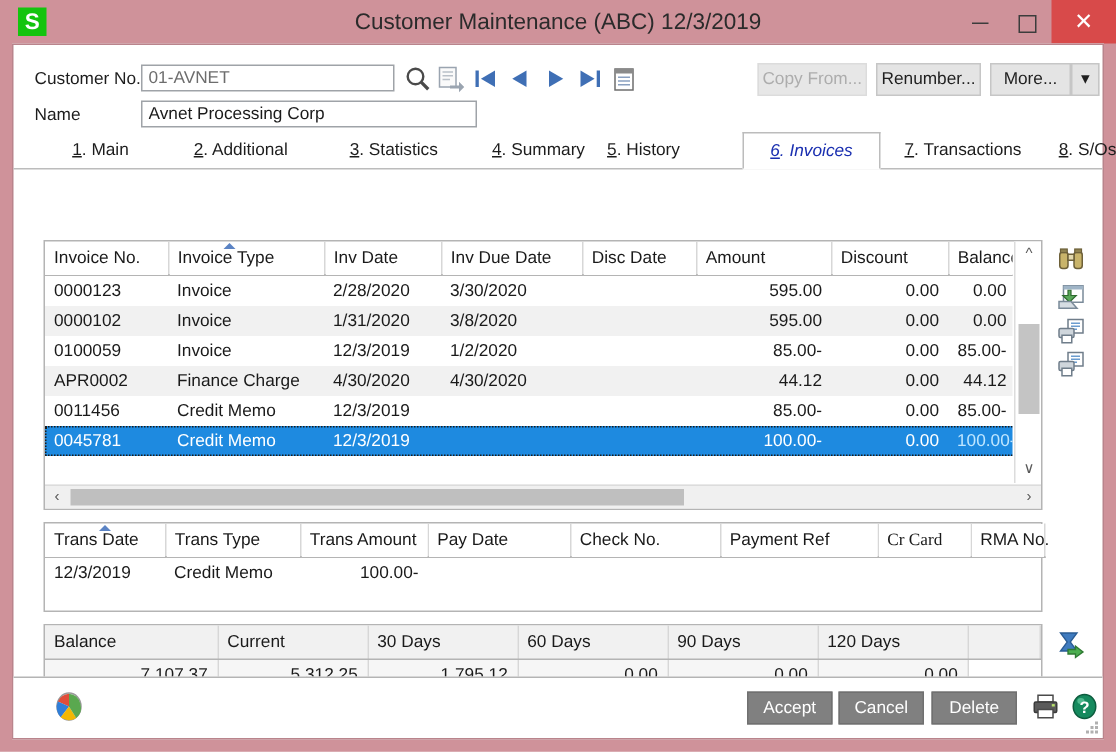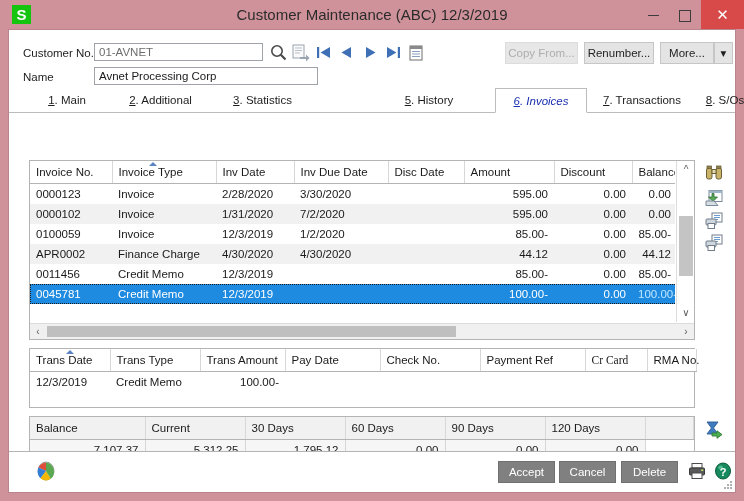--- a/index.html
+++ b/index.html
@@ -242,20 +242,21 @@
       <div class="hbtn" id="btn-copyfrom"><span>Copy From...</span></div>
       <div class="hbtn" id="btn-more"><span>More...</span></div>
       <div class="hbtn" id="btn-moredrop"><span>▾</span></div>
     </div>
 
     <div id="tabline"></div>
     <div id="tabs">
         <div class="tab" style="left: 18px; width: 80px;"><span class="ul">1</span><span>. Main</span></div>
         <div class="tab" style="left: 98px; width: 107px;"><span class="ul">2</span><span>. Additional</span></div>
         <div class="tab" style="left: 205px; width: 97px;"><span class="ul">3</span><span>. Statistics</span></div>
+        <div class="tab" style="left: 302px; width: 96px;"><span class="ul">4</span><span>. Summary</span></div>
         <div class="tab" style="left: 376px; width: 88px;"><span class="ul">5</span><span>. History</span></div>
         <div class="tab active" style="left: 486px; width: 92px; font-style: italic;"><span class="ul">6</span><span>. Invoices</span></div>
         <div class="tab" style="left: 578px; width: 110px;"><span class="ul">7</span><span>. Transactions</span></div>
         <div class="tab" style="left: 688px; width: 56px;"><span class="ul">8</span><span>. S/Os</span></div>
       </div>
 
     <div class="panel" id="grid-panel">
       <div id="gridbody-wrap">
         <table class="g" id="invoice-table">
           <colgroup>
@@ -288,21 +289,21 @@
                 <td>3/30/2020</td>
                 <td></td>
                 <td class="num">595.00</td>
                 <td class="num">0.00</td>
                 <td class="num">0.00</td>
               </tr>
               <tr class="alt">
                 <td>0000102</td>
                 <td>Invoice</td>
                 <td>1/31/2020</td>
-                <td>7/2/2020</td>
+                <td>3/8/2020</td>
                 <td></td>
                 <td class="num">595.00</td>
                 <td class="num">0.00</td>
                 <td class="num">0.00</td>
               </tr>
               <tr class="">
                 <td>0100059</td>
                 <td>Invoice</td>
                 <td>12/3/2019</td>
                 <td>1/2/2020</td>

